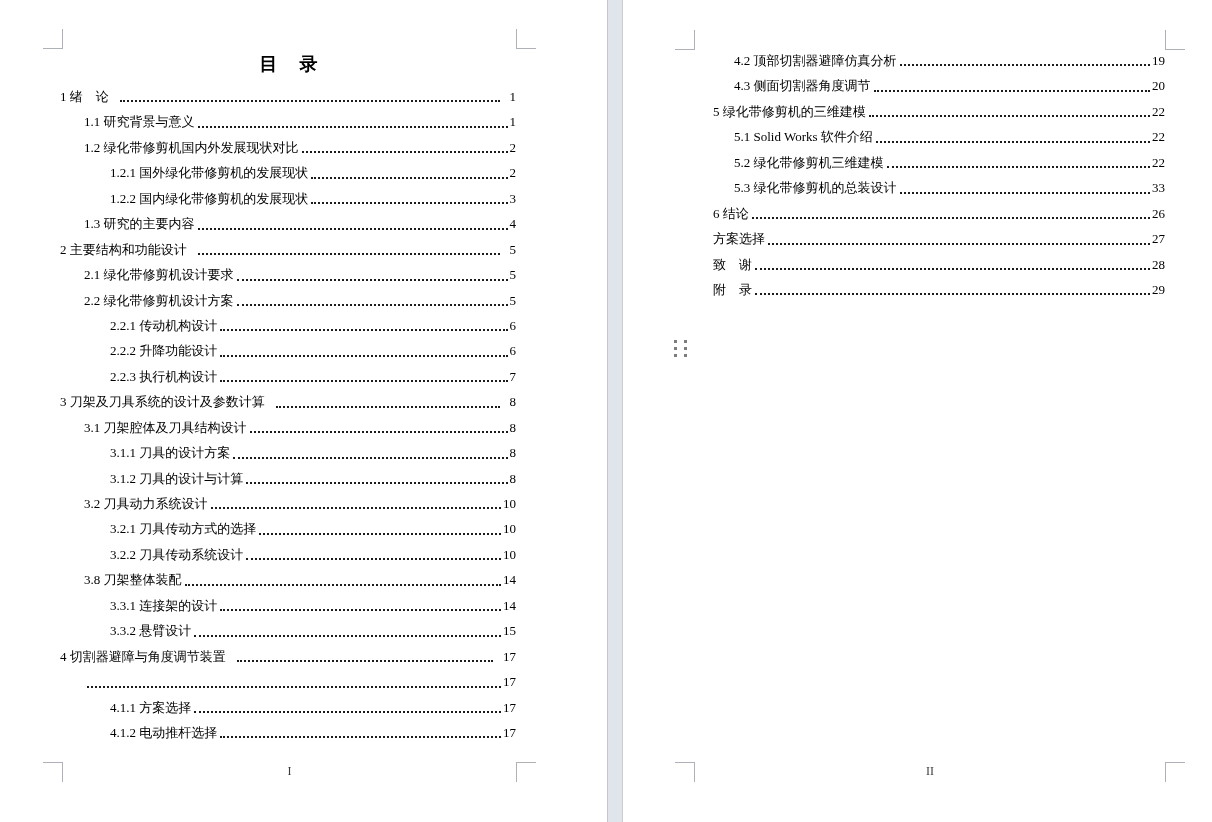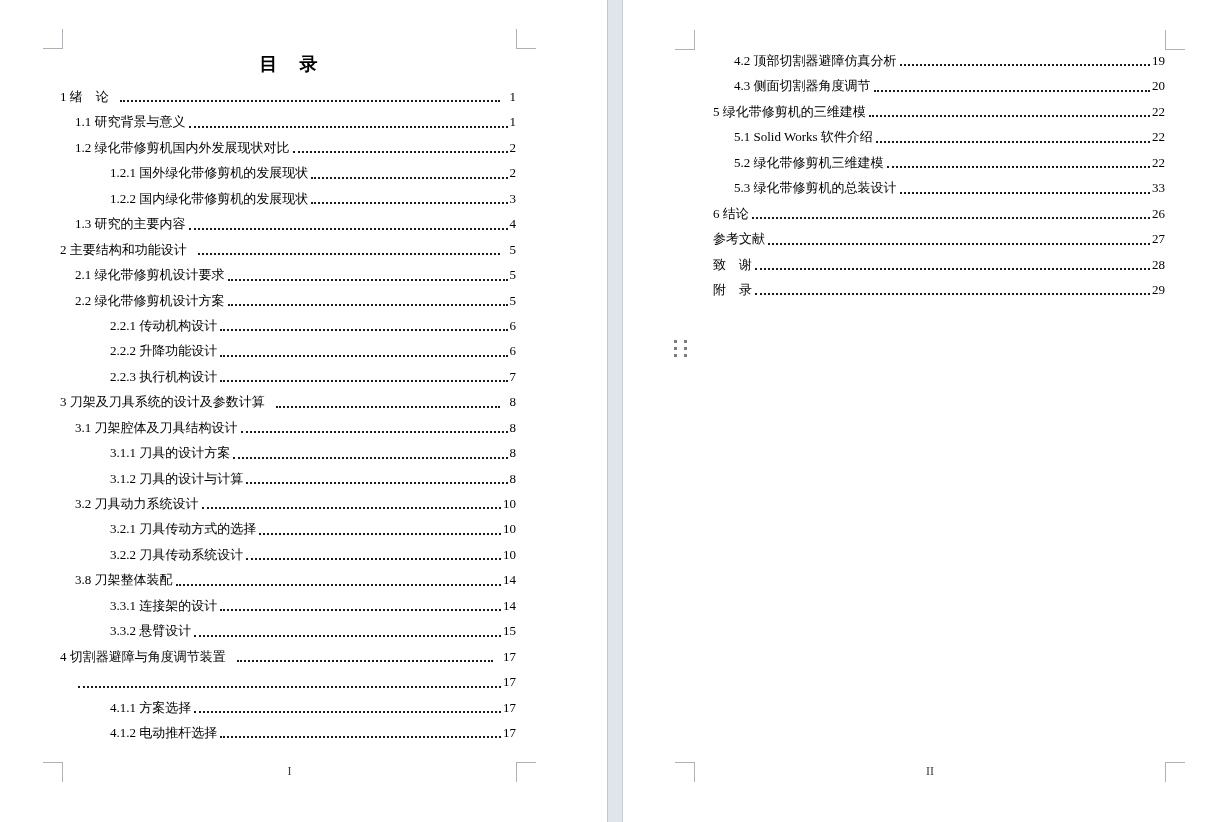--- a/index.html
+++ b/index.html
@@ -38,21 +38,21 @@
   .toc-right{left:72px;top:48px;width:470px;}
   .toc-row{display:flex;height:25.45px;white-space:pre;}
   .toc-row .lbl{line-height:25.45px;font-size:13px;flex:0 0 auto;}
   .toc-row .leader{flex:1 1 auto;position:relative;}
   .toc-row .leader::after{
     content:"";position:absolute;left:3px;right:2px;bottom:7px;
     border-bottom:2px dotted #1b1b1b;
   }
   .toc-row .pg{line-height:25.45px;font-size:13px;flex:0 0 auto;}
   .toc-left .level-1{margin-left:0;gap:8px;}
-  .toc-left .level-2{margin-left:15px;}
+  .toc-left .level-2{margin-left:24px;}
   .toc-left .level-3{margin-left:50px;}
   .toc-right .level-1{margin-left:18px;}
   .toc-right .level-2{margin-left:39px;}
 
   .footer-pagenum{
     position:absolute;top:764px;text-align:center;
     font-size:12px;color:#3c3c3c;
   }
   .footer-pagenum.left{left:63px;width:453px;}
   .footer-pagenum.right{left:72px;width:470px;}
@@ -118,21 +118,21 @@
     <div class="cmark br" style="left:542px;top:762px;"></div>
 
     <div class="toc toc-right" id="toc-right">
         <div class="toc-row level-2"><span class="lbl">4.2 顶部切割器避障仿真分析</span><span class="leader"></span><span class="pg">19</span></div>
         <div class="toc-row level-2"><span class="lbl">4.3 侧面切割器角度调节</span><span class="leader"></span><span class="pg">20</span></div>
         <div class="toc-row level-1"><span class="lbl">5 绿化带修剪机的三维建模</span><span class="leader"></span><span class="pg">22</span></div>
         <div class="toc-row level-2"><span class="lbl">5.1 Solid Works 软件介绍</span><span class="leader"></span><span class="pg">22</span></div>
         <div class="toc-row level-2"><span class="lbl">5.2 绿化带修剪机三维建模</span><span class="leader"></span><span class="pg">22</span></div>
         <div class="toc-row level-2"><span class="lbl">5.3 绿化带修剪机的总装设计</span><span class="leader"></span><span class="pg">33</span></div>
         <div class="toc-row level-1"><span class="lbl">6 结论</span><span class="leader"></span><span class="pg">26</span></div>
-        <div class="toc-row level-1"><span class="lbl">参考文献</span><span class="leader"></span><span class="pg">27</span></div>
+        <div class="toc-row level-1"><span class="lbl">方案选择</span><span class="leader"></span><span class="pg">27</span></div>
         <div class="toc-row level-1"><span class="lbl">致　谢</span><span class="leader"></span><span class="pg">28</span></div>
         <div class="toc-row level-1"><span class="lbl">附　录</span><span class="leader"></span><span class="pg">29</span></div>
       </div>
 
     <div class="drag-dots">
       <i></i>
         <i></i>
         <i></i>
         <i></i>
         <i></i>

